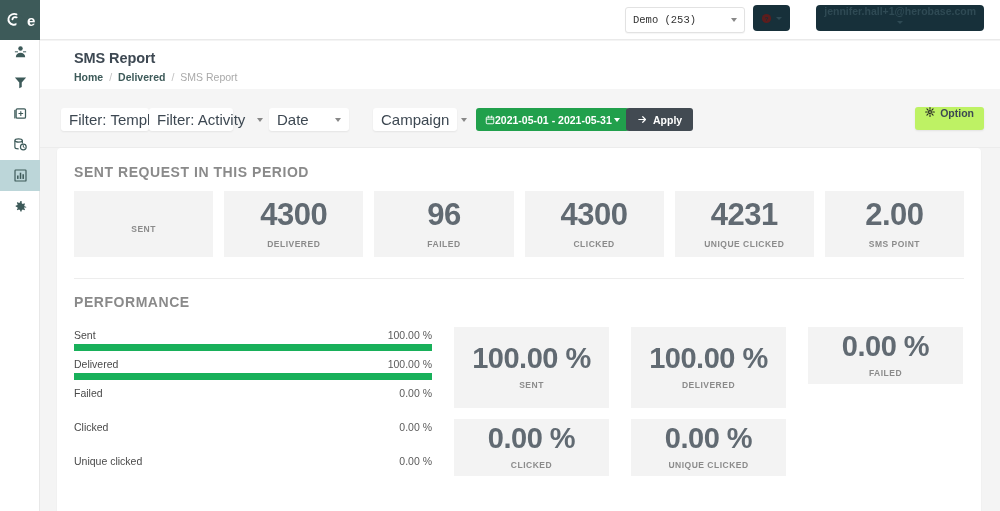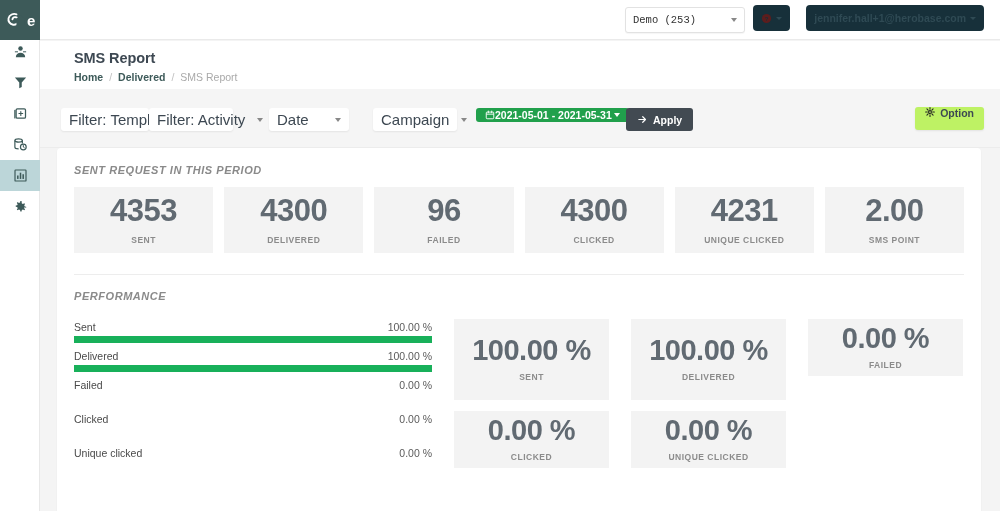--- a/index.html
+++ b/index.html
@@ -66,21 +66,21 @@
     border-right: 3.5px solid transparent;
     border-top: 4px solid #888;
   }
   .dark-btn {
     position: absolute; top: 5px; height: 26px;
     background: #17303a; border-radius: 4px;
     display: flex; align-items: center; gap: 4px;
     padding: 0 8px; cursor: pointer;
   }
   #help-btn { right: 210px; }
-  #user-btn  { right: 16px; }
+  #user-btn  { right: 16px; flex-direction: column; }
   .dark-btn .txt {
     font-size: 10.5px; color: #2f4a54; white-space: nowrap; font-weight: 600;
   }
   .caret-dn-lite {
     width: 0; height: 0;
     border-left: 3px solid transparent;
     border-right: 3px solid transparent;
     border-top: 3.5px solid #2f4a54;
   }
 
@@ -119,21 +119,21 @@
     cursor: pointer;
   }
   .fsel .lbl { flex: 1; white-space: nowrap; }
   .fsel .caret-dn { margin-left: 12px; }
   #f-template { left: 21px; width: 88px; }
   #f-activity { left: 109px; width: 84px; }
   #f-date     { left: 229px; width: 80px; }
   #f-campaign { left: 333px; width: 84px; }
 
   #daterange {
-    position: absolute; left: 436px; top: 19px; height: 14px;
+    position: absolute; left: 436px; top: 19px; height: 23px;
     background: #21a04c; border-radius: 3px;
     display: flex; align-items: center; gap: 0;
     padding: 0 9px;
     font-size: 10.5px; color: #fff; font-weight: 700;
     cursor: pointer;
   }
   #daterange .caret-wt {
     width: 0; height: 0;
     border-left: 3.5px solid transparent;
     border-right: 3.5px solid transparent;
@@ -161,24 +161,23 @@
   
   #content-card {
     position: absolute; left: 57px; top: 148px;
     width: 924px; min-height: 400px;
     background: #fff;
     border-radius: 4px 4px 0 0;
     box-shadow: 0 1px 2px rgba(0,0,0,.05);
     padding: 16px 17px 0 17px;
   }
   .sec-title {
-    font-size: 11px; color: #8a8a8a; font-weight: 700;
+    font-size: 14px; color: #8a8a8a; font-weight: 700;
     letter-spacing: 0.55px; text-transform: uppercase;
     margin-bottom: 11px;
-    font-style: italic;
   }
   .divider { height: 1px; background: #ededed; margin: 21px 0 0 0; }
 
   
   .stat-row { display: flex; gap: 11px; }
   .stat-tile {
     flex: 1 1 0; height: 66px; background: #f3f3f3;
     display: flex; flex-direction: column;
     align-items: center; justify-content: center;
   }
@@ -358,21 +357,20 @@
       <span>Option</span>
     </div>
   </div>
 
   <div id="content-card">
 
     <div class="sec-title">SENT REQUEST IN THIS PERIOD</div>
 
     <div class="stat-row">
       <div class="stat-tile">
-        <div class="stat-num">4353</div>
         <div class="stat-lbl">SENT</div>
       </div>
       <div class="stat-tile">
         <div class="stat-num">4300</div>
         <div class="stat-lbl">DELIVERED</div>
       </div>
       <div class="stat-tile">
         <div class="stat-num">96</div>
         <div class="stat-lbl">FAILED</div>
       </div>

